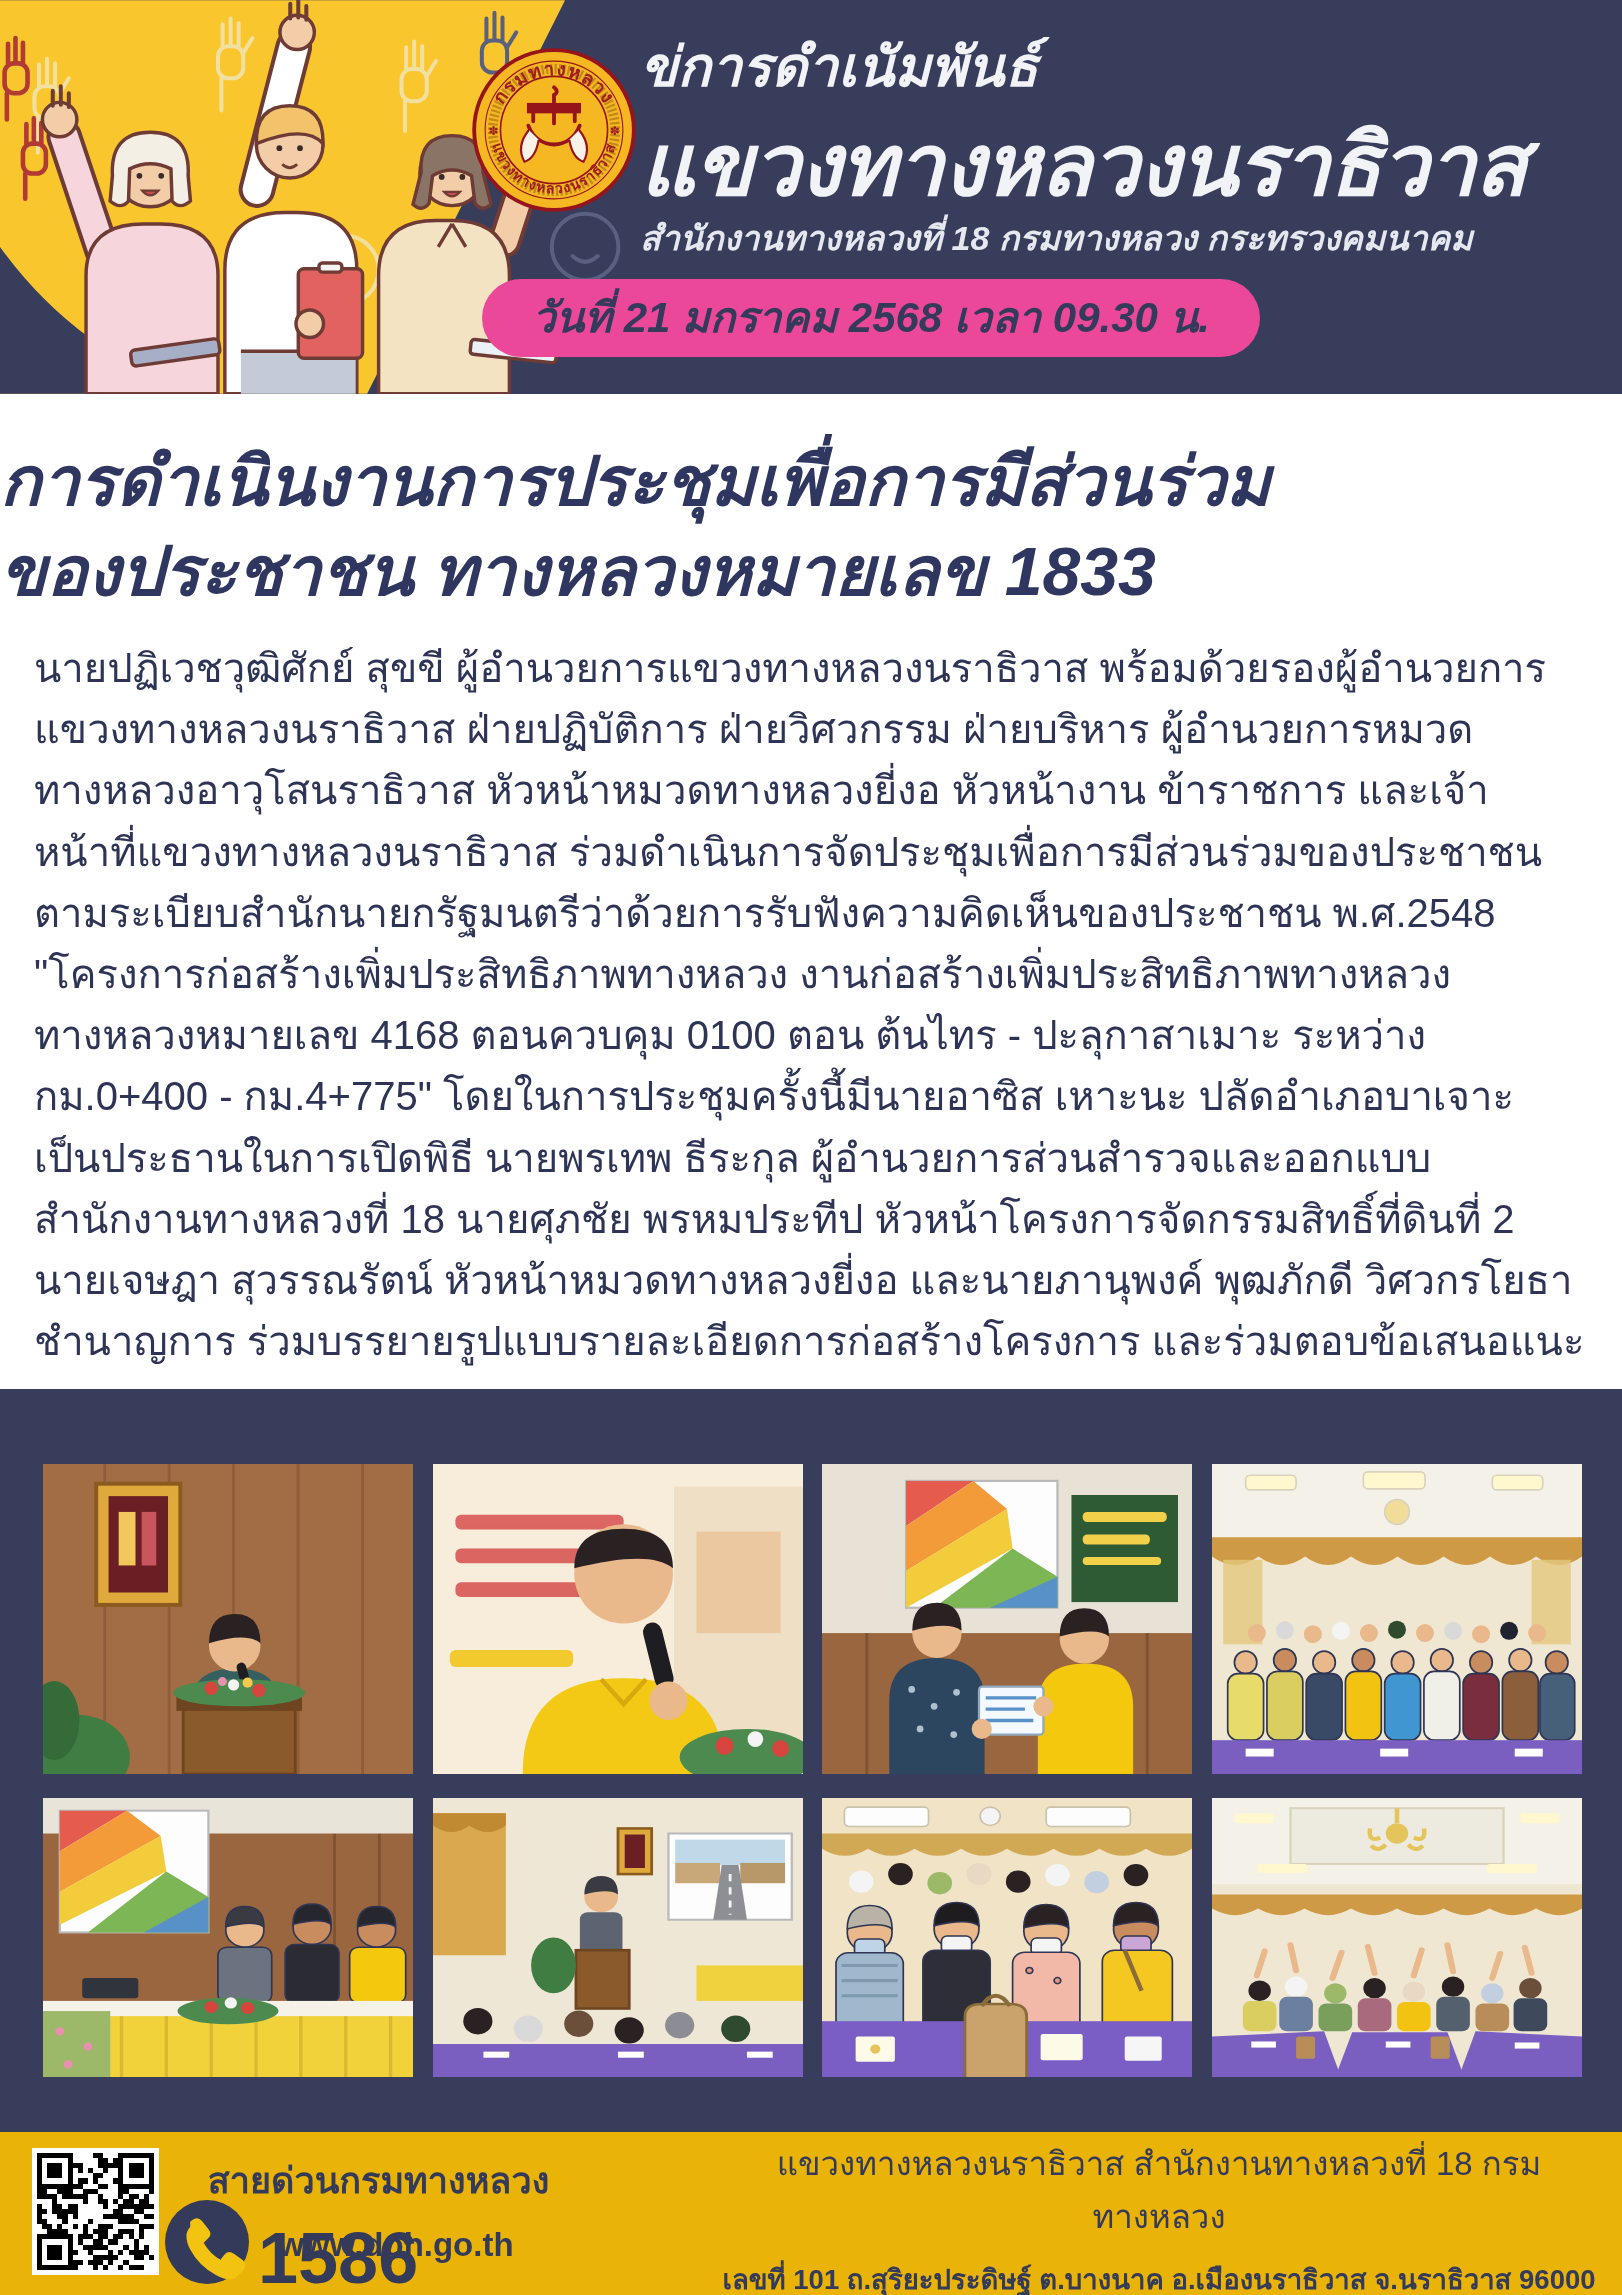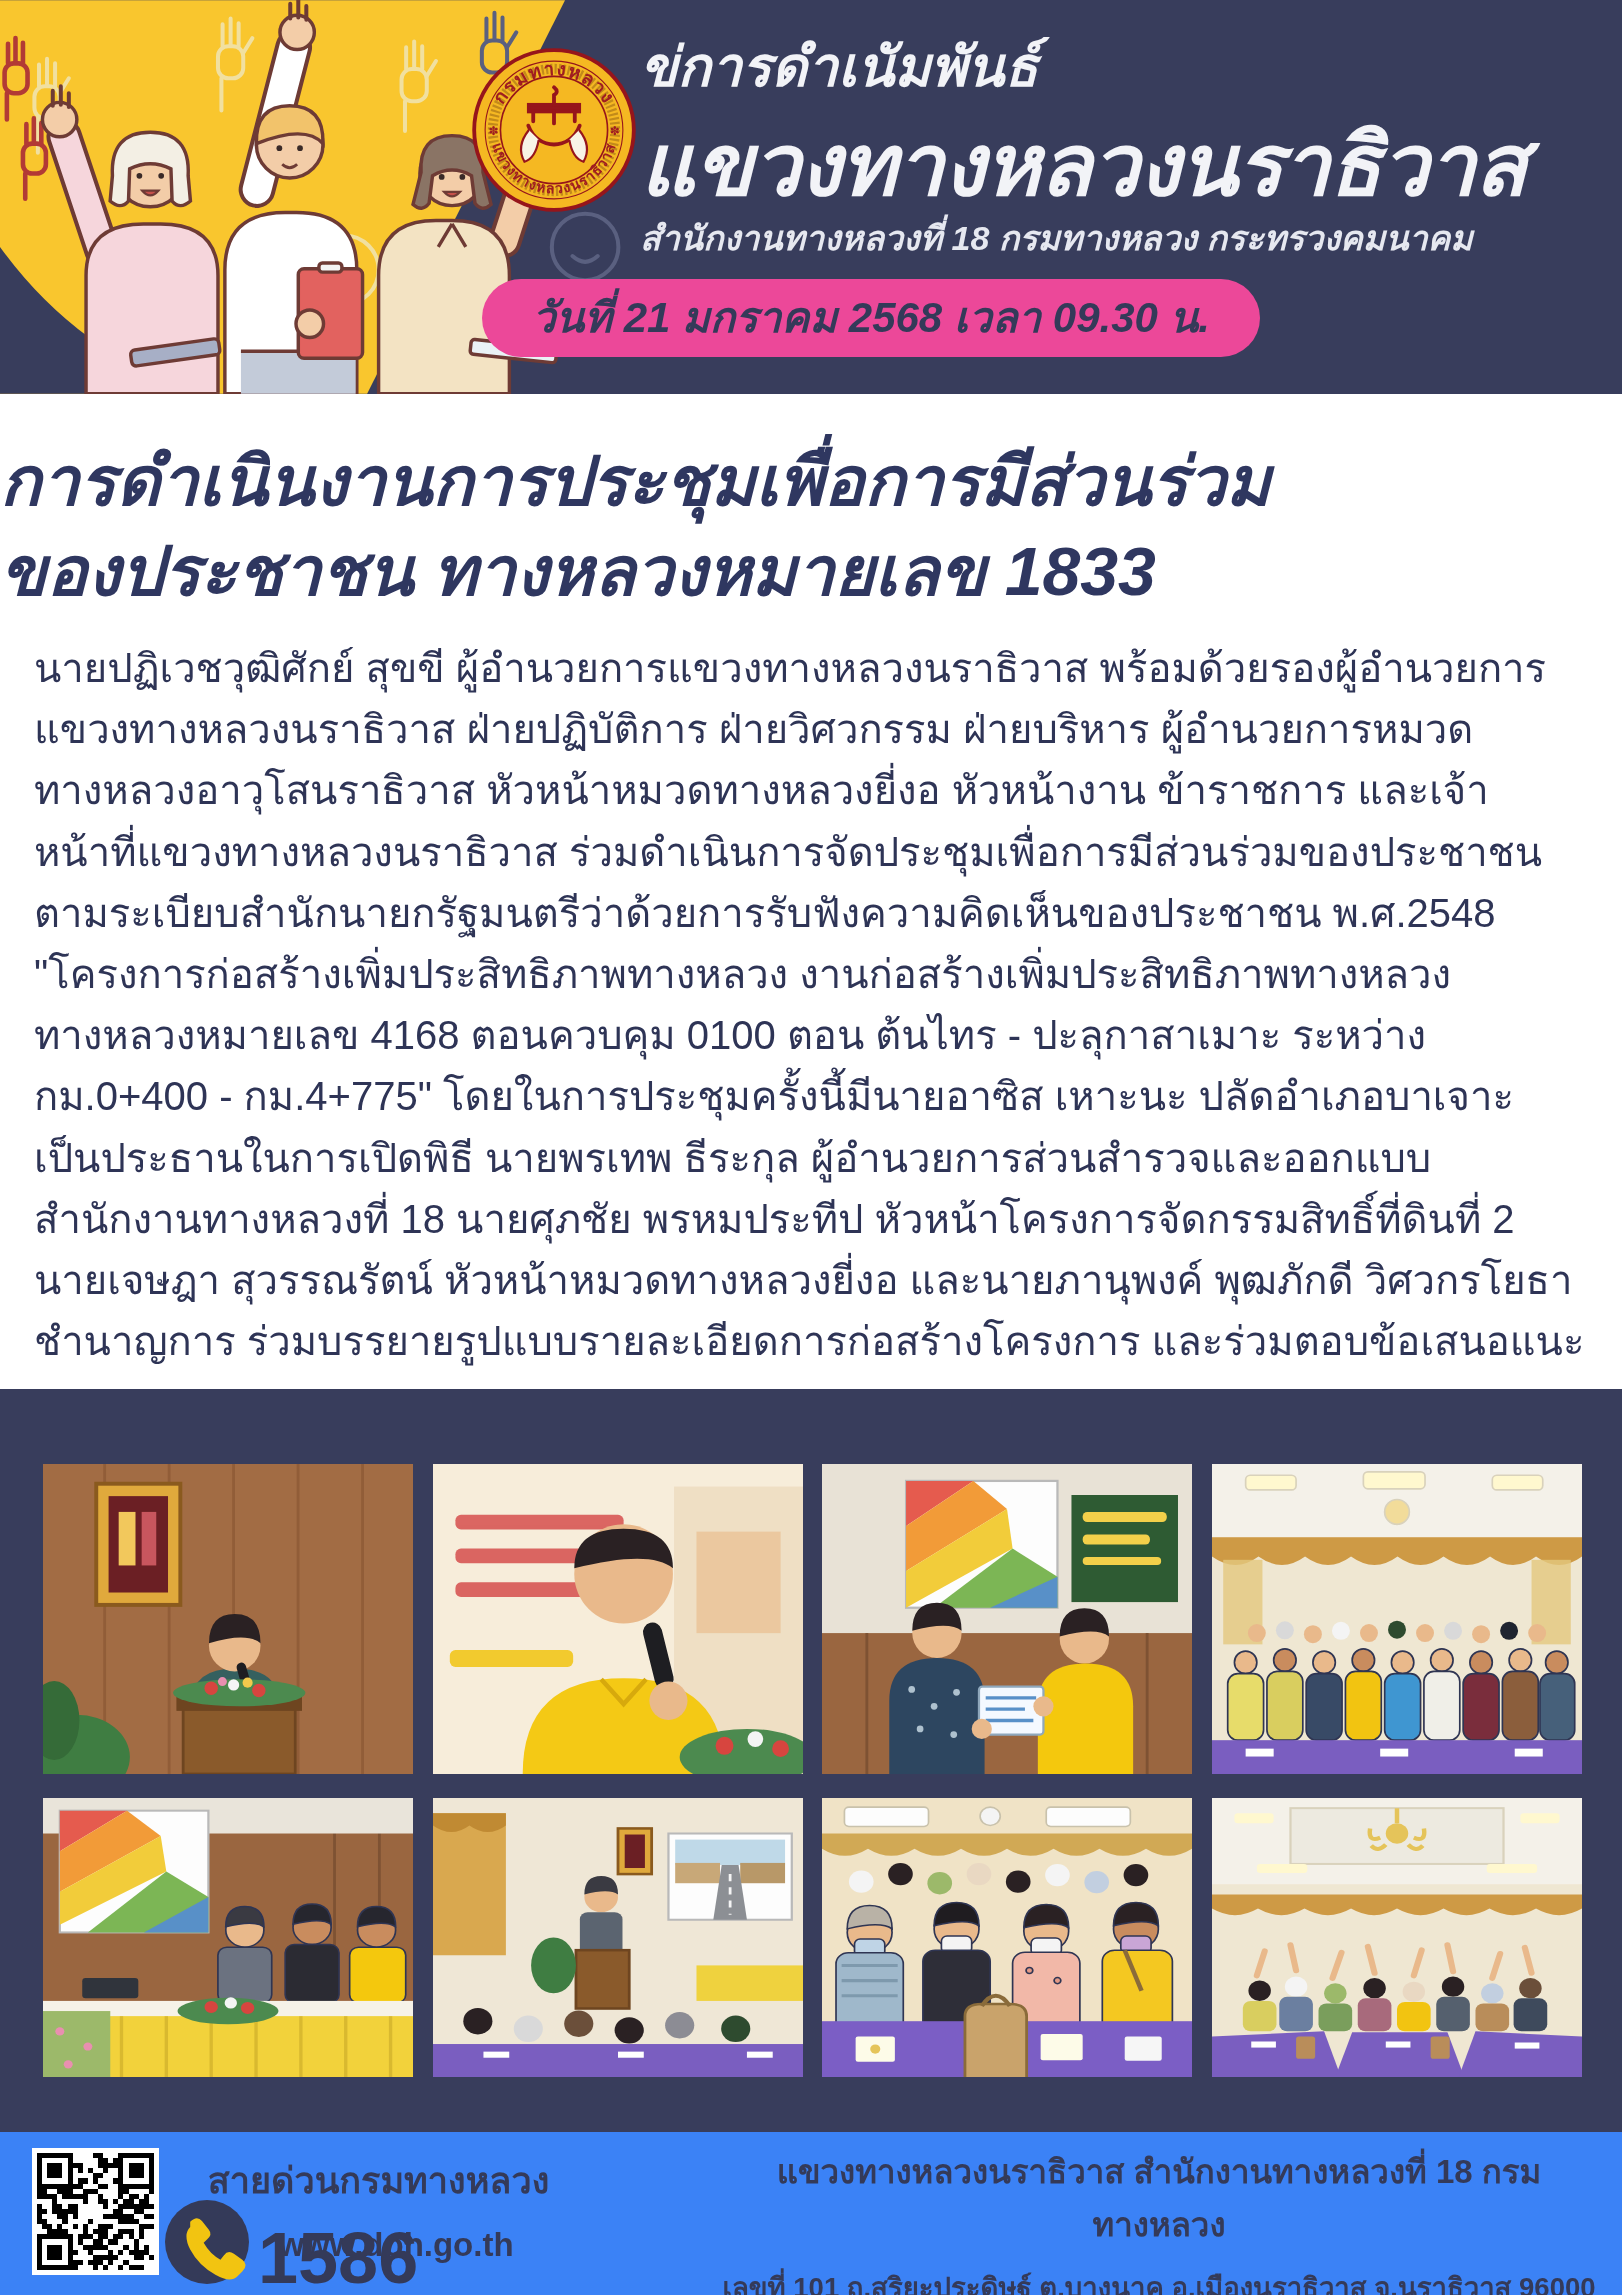--- a/index.html
+++ b/index.html
@@ -16,28 +16,28 @@
   
   .title{left:0;top:436px;width:1623px;text-align:left;font-size:68px;line-height:1.33;font-weight:bold;color:#2F3760;font-style:italic;}
   .body-text{left:34px;top:638px;width:1556px;height:729px;font-size:40px;line-height:1.53;color:#2E3456;
              overflow:hidden;overflow-wrap:break-word;}
   .body-text .b{font-weight:normal;margin-top:12px;}
   
   .panel{left:0;top:1389px;width:1623px;height:743px;background:#383D5C;}
   .photo{position:absolute;width:370px;overflow:hidden;background:#202540;}
   .photo svg{display:block;width:100%;height:100%;}
   
-  .footer{left:0;top:2132px;width:1623px;height:164px;background:#3b82f6;}
+  .footer{left:0;top:2132px;width:1623px;height:164px;background:#eab308;}
   .qr-box{left:32px;top:16px;width:127px;height:127px;background:#fff;box-shadow:0 0 0 2.3px #eee inset;}
   .hotline-label{left:189px;top:19.5px;width:379px;text-align:center;font-size:36px;font-weight:bold;color:#343A59;}
   .website{left:247px;top:62px;width:298px;text-align:center;font-size:33px;font-weight:bold;color:#343A59;margin-top:32px;}
   .phone-big{left:165px;top:68px;width:84px;height:84px;}
   .hotline-number{left:258px;top:85px;width:253px;font-size:72px;font-weight:bold;color:#343A59;}
   .f-right{left:717px;top:0;width:884px;text-align:center;}
-  .f-org{margin-top:13px;font-size:33px;font-weight:bold;color:#343A59;}
+  .f-org{margin-top:5px;font-size:33px;font-weight:normal;color:#343A59;}
   .f-addr{margin-top:13.8px;font-size:27.5px;font-weight:bold;color:#343A59;}
 </style>
 </head>
 <body>
 
 <div class="page">
 
   <div class="abs hero">
     <svg class="abs" style="left:0;top:0;width:631px;height:394px" viewBox="0 0 1100 686">
       <polygon points="0,0 985,0 640,686 0,686" fill="#F9C62E"></polygon>

